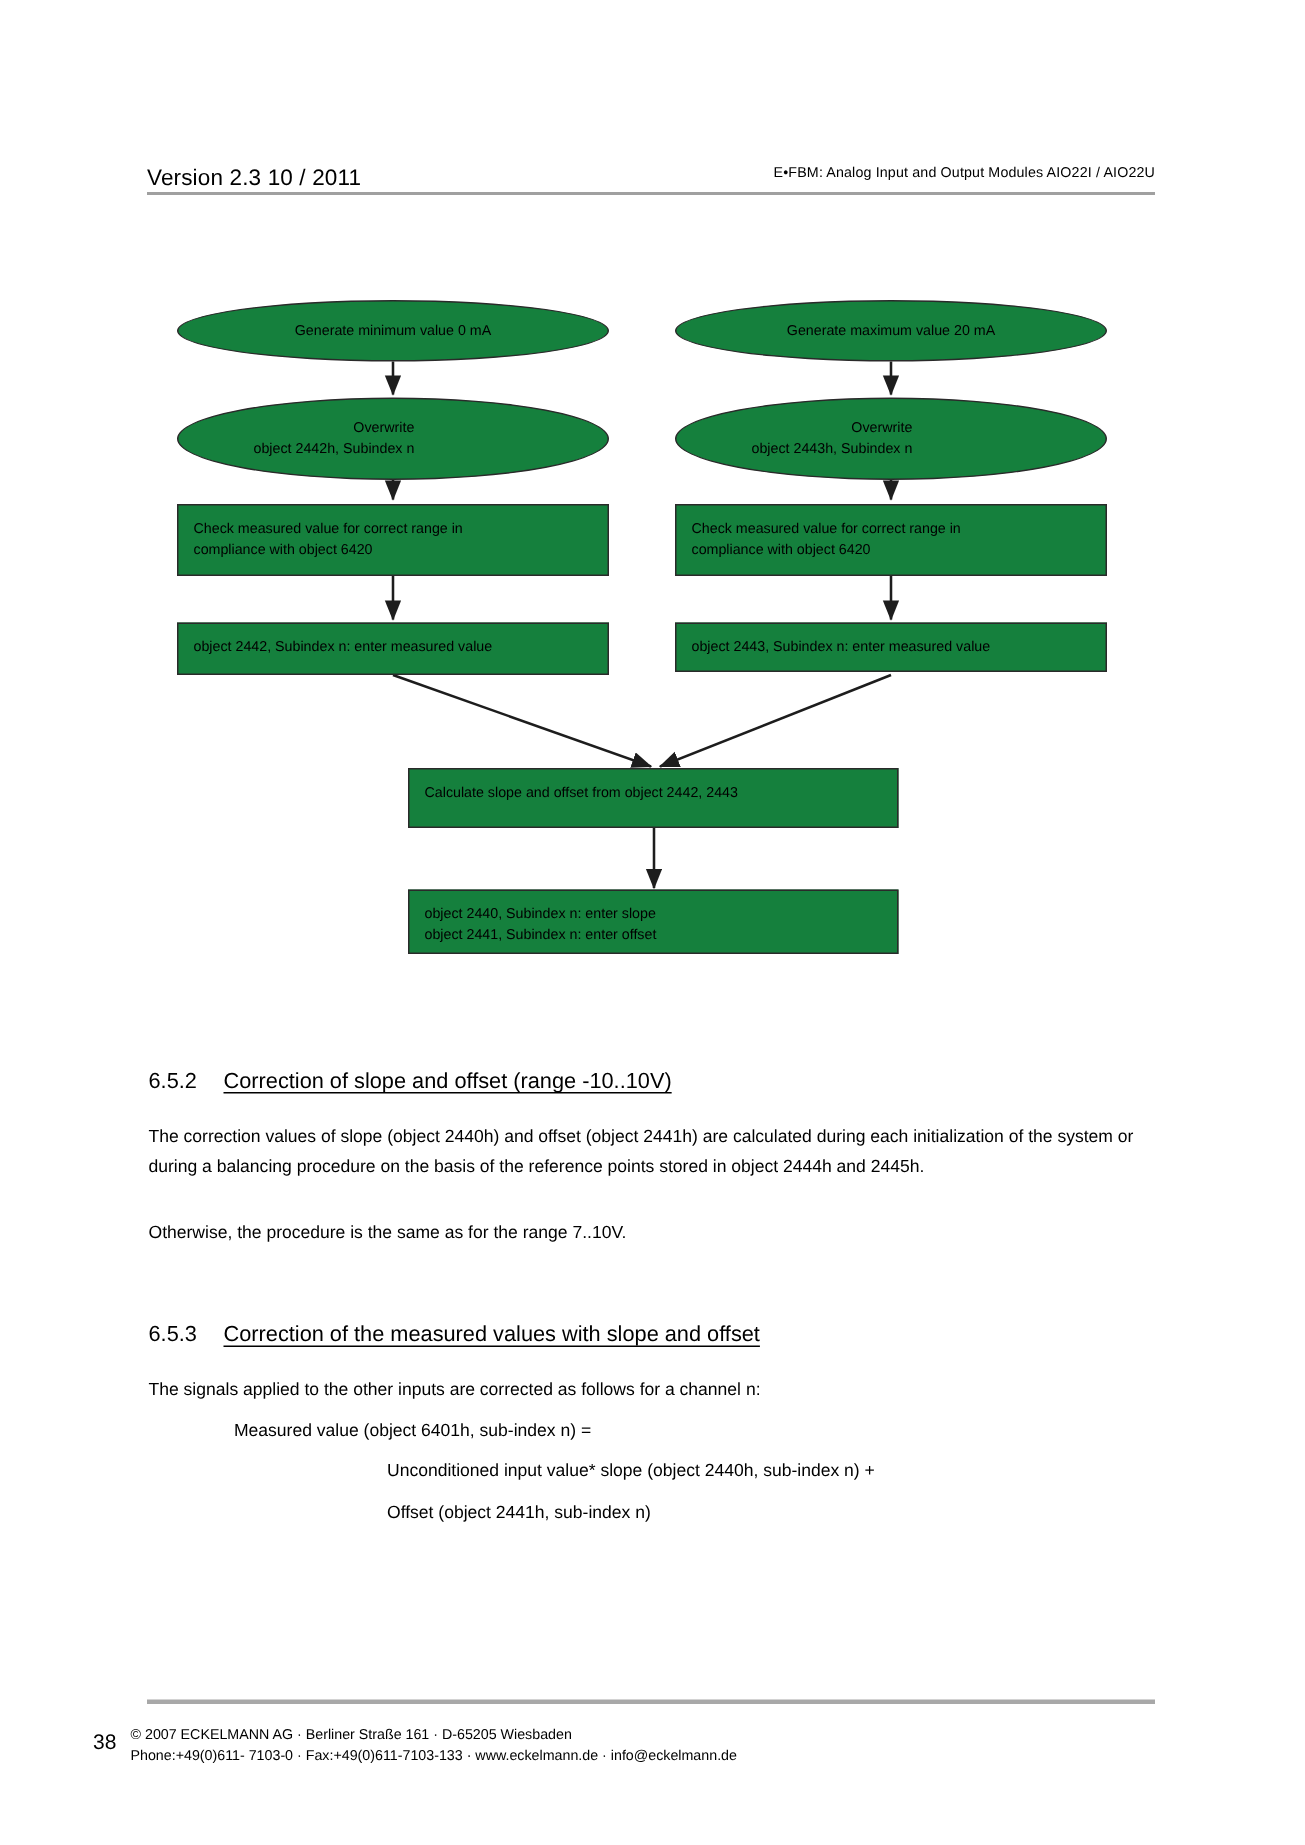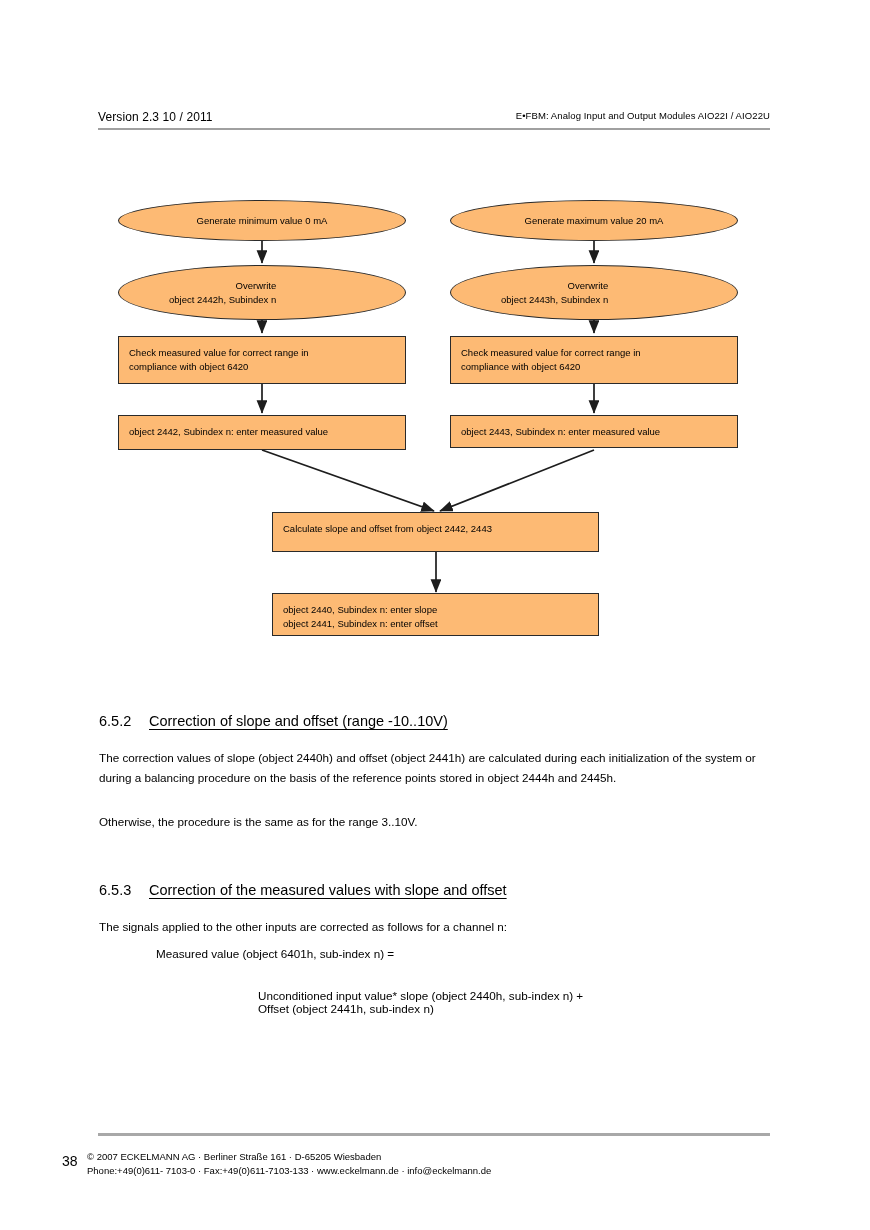--- a/index.html
+++ b/index.html
@@ -21,21 +21,21 @@
     position: absolute;
     left: 98px;
     top: 110px;
     width: 672px;
     height: 22px;
   }
   .header-left {
     position: absolute;
     left: 0;
     top: 0;
-    font-size: 12px;
+    font-size: 15px;
     letter-spacing: 0.1px;
     text-align: right;
   }
   .header-right {
     position: absolute;
     right: 0;
     top: 0;
     font-size: 9.5px;
     letter-spacing: 0.1px;
     text-align: center;
@@ -55,21 +55,21 @@
     position: absolute;
     left: 0;
     top: 0;
     width: 870px;
     height: 1230px;
     pointer-events: none;
   }
   .node {
     position: absolute;
     box-sizing: border-box;
-    background: #fdba74;
+    background: #15803d;
     font-size: 9.5px;
     line-height: 14px;
   }
   .node.rect {
     border: 1.4px solid #2a2a2a;
   }
   .node.ellipse {
     border: 1.4px solid #2a2a2a;
     border-radius: 50%;
   }
@@ -222,30 +222,30 @@
   </div>
 
 </div>
 
 <div class="sec-head" style="left:99px; top:713px;">
   <span class="sec-num">6.5.2</span><span class="sec-title">Correction of slope and offset (range -10..10V)</span>
 </div>
 
 <div class="para" style="left:99px; top:748px; width:665px;">The correction values of slope (object 2440h) and offset (object 2441h) are calculated during each initialization of the system or during a balancing procedure on the basis of the reference points stored in object 2444h and 2445h.</div>
 
-<div class="para" style="left:99px; top:812px; width:665px;">Otherwise, the procedure is the same as for the range 3..10V.</div>
+<div class="para" style="left:99px; top:812px; width:665px;">Otherwise, the procedure is the same as for the range 7..10V.</div>
 
 <div class="sec-head" style="left:99px; top:882px;">
   <span class="sec-num">6.5.3</span><span class="sec-title">Correction of the measured values with slope and offset</span>
 </div>
 
 <div class="para" style="left:99px; top:917px; width:665px;">The signals applied to the other inputs are corrected as follows for a channel n:</div>
 
 <div class="para" style="left:156px; top:944px; width:600px;">Measured value (object 6401h, sub-index n) =</div>
 
-<div class="para" style="left:258px; top:971px; width:520px;margin-top:15px;">Unconditioned input value* slope (object 2440h, sub-index n) +</div>
+<div class="para" style="left:258px; top:971px; width:520px;">Unconditioned input value* slope (object 2440h, sub-index n) +</div>
 
 <div class="para" style="left:258px; top:999px; width:520px;">Offset (object 2441h, sub-index n)</div>
 
 <div class="footer-rule"></div>
 <div class="page-num">38</div>
 <div class="footer-text">©  2007 ECKELMANN AG · Berliner Straße 161 · D-65205 Wiesbaden</div>
 <div class="footer-text" style="top:1164px;">Phone:+49(0)611- 7103-0 · Fax:+49(0)611-7103-133 · www.eckelmann.de · info@eckelmann.de</div>
 
 </body></html>

